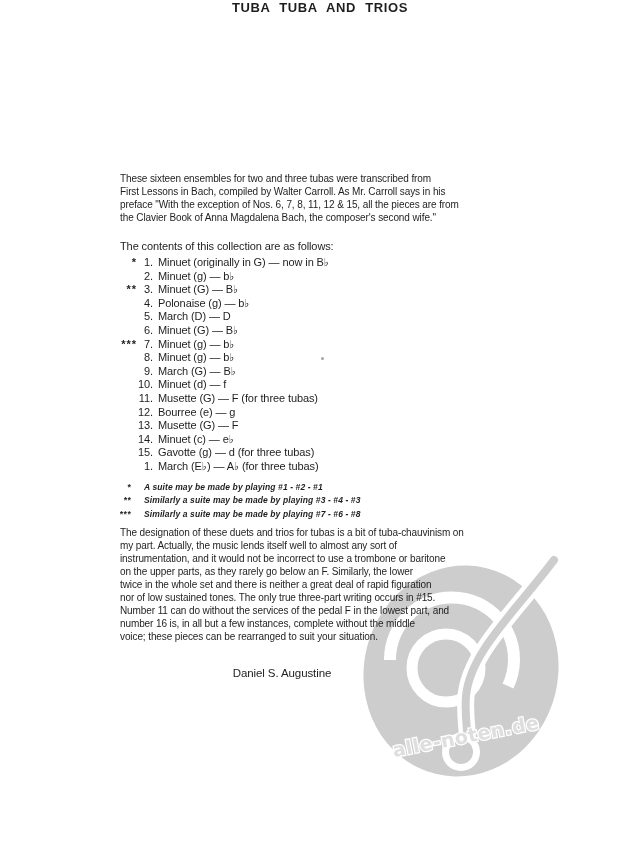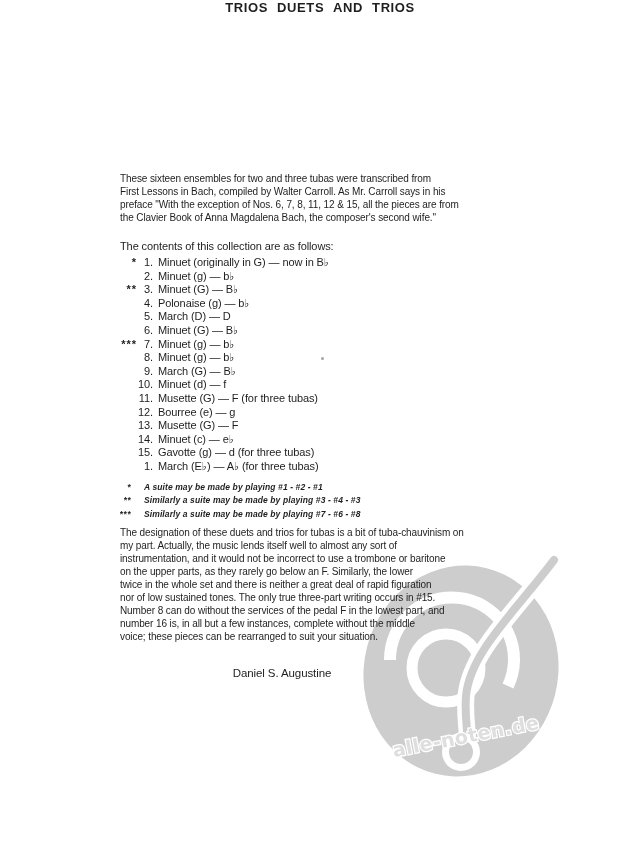--- a/index.html
+++ b/index.html
@@ -70,21 +70,21 @@
       <path class="wmwhite" d="M 390 660 A 62 62 0 1 1 508 686" stroke-width="12" fill="none"></path>
       <circle class="wmwhite" cx="446" cy="668" r="34" stroke-width="11" fill="none"></circle>
       <path class="wmwhite" d="M 554 560 C 515 612 470 652 466 696 C 464 722 470 737 466 746" stroke-width="17" fill="none" stroke-linecap="round"></path>
       <path class="wmstroke" d="M 554 560 C 515 612 470 652 466 696 C 464 722 470 737 466 746" stroke-width="8" fill="none" stroke-linecap="round"></path>
       <circle cx="461" cy="752" r="19" fill="#ffffff"></circle>
       <circle class="wmfill" cx="461" cy="752" r="12"></circle>
       <text class="wmtext" x="394" y="757" transform="rotate(-11 394 757)">alle-noten.de</text>
     </svg>
   </div>
 
-  <h1 class="layer title">TRIOS DUETS AND TRIOS</h1>
+  <h1 class="layer title">TUBA TUBA AND TRIOS</h1>
 
   <div class="layer intro">
     <div class="tline">These sixteen ensembles for two and three tubas were transcribed from</div>
     <div class="tline">First Lessons in Bach, compiled by Walter Carroll. As Mr. Carroll says in his</div>
     <div class="tline">preface "With the exception of Nos. 6, 7, 8, 11, 12 &amp; 15, all the pieces are from</div>
     <div class="tline">the Clavier Book of Anna Magdalena Bach, the composer's second wife."</div>
   </div>
 
   <div class="layer contents-heading">The contents of this collection are as follows:</div>
 
@@ -113,21 +113,21 @@
     <div class="frow"><span class="fstars">***</span><span class="ftxt">Similarly a suite may be made by playing #7 - #6 - #8</span></div>
   </div>
 
   <div class="layer bodytext">
     <div class="tline">The designation of these duets and trios for tubas is a bit of tuba-chauvinism on</div>
     <div class="tline">my part. Actually, the music lends itself well to almost any sort of</div>
     <div class="tline">instrumentation, and it would not be incorrect to use a trombone or baritone</div>
     <div class="tline">on the upper parts, as they rarely go below an F. Similarly, the lower</div>
     <div class="tline">twice in the whole set and there is neither a great deal of rapid figuration</div>
     <div class="tline">nor of low sustained tones. The only true three-part writing occurs in #15.</div>
-    <div class="tline">Number 8 can do without the services of the pedal F in the lowest part, and</div>
+    <div class="tline">Number 11 can do without the services of the pedal F in the lowest part, and</div>
     <div class="tline">number 16 is, in all but a few instances, complete without the middle</div>
     <div class="tline">voice; these pieces can be rearranged to suit your situation.</div>
   </div>
 
   <div class="layer signature">Daniel S. Augustine</div>
 
   <div class="layer speck"></div>
 
 </div>
 

